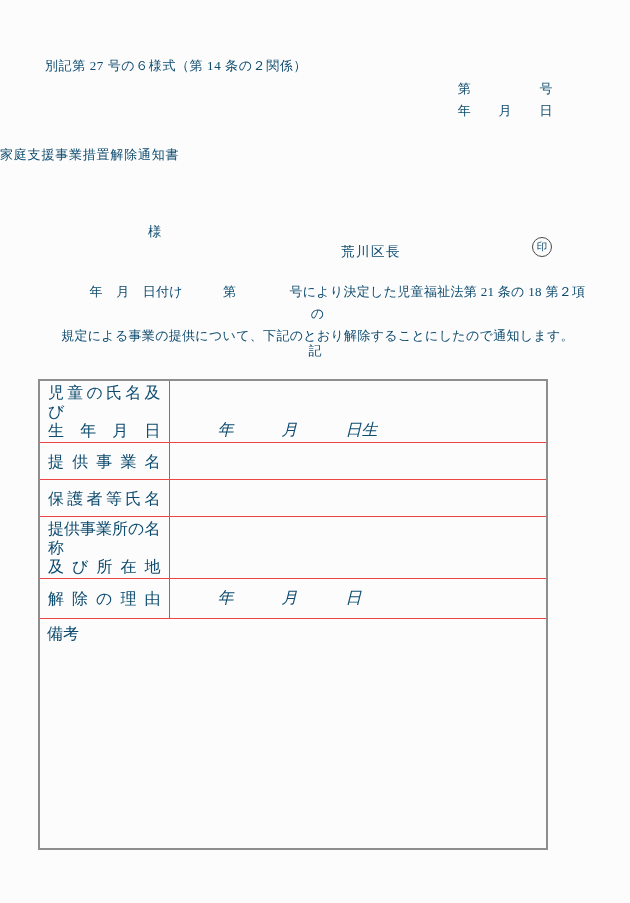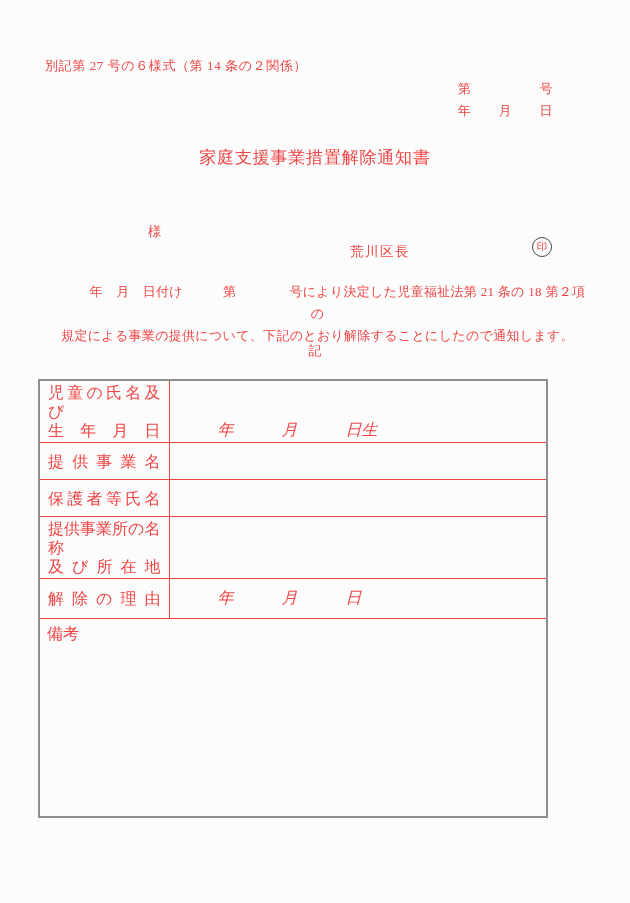--- a/index.html
+++ b/index.html
@@ -6,21 +6,21 @@
     margin: 0;
     padding: 0;
     background: #ffffff;
   }
   .page {
     position: relative;
     width: 630px;
     height: 903px;
     background: #fcfcfc;
     font-family: "Liberation Serif", "DejaVu Serif", serif;
-    color: #ef4444;
+    color: #0c4a6e;
     font-size: 13px;
     overflow: hidden;
   }
   .pre { white-space: pre-wrap; text-align: center; }
 
   .form-ref {
     position: absolute;
     left: 45px;
     top: 57px;
     letter-spacing: 0.6px;
@@ -37,33 +37,32 @@
     right: 77px;
     top: 102px;
     white-space: pre;
     letter-spacing: 0.6px;
   }
   .title {
     position: absolute;
     left: 0;
     right: 0;
     top: 146px;
-    text-align: center;
-    font-size: 17px;
+    font-size: 13px;
     letter-spacing: 0.8px;
   }
   .addressee {
     position: absolute;
     left: 148px;
     top: 223px;
     font-size: 13.5px;
   }
   .sender {
     position: absolute;
-    left: 350px;
+    left: 341px;
     top: 243px;
     letter-spacing: 1.5px;
     font-size: 13.5px;
   }
   .seal {
     position: absolute;
     left: 532px;
     top: 237px;
     width: 20px;
     height: 20px;
@@ -195,21 +194,21 @@
     </tr>
 
     <tr style="height:40px;">
       <td class="label-cell">
         <div class="jlabel">解除の理由</div>
       </td>
       <td class="value-cell">年　　　月　　　日</td>
     </tr>
 
 
-    <tr style="height:198px;">
+    <tr style="height:230px;">
       <td class="remarks-cell" colspan="2">
         <span>備考</span>
       </td>
     </tr>
   </tbody>
     </table>
 
 </div>
 
 </body></html>

